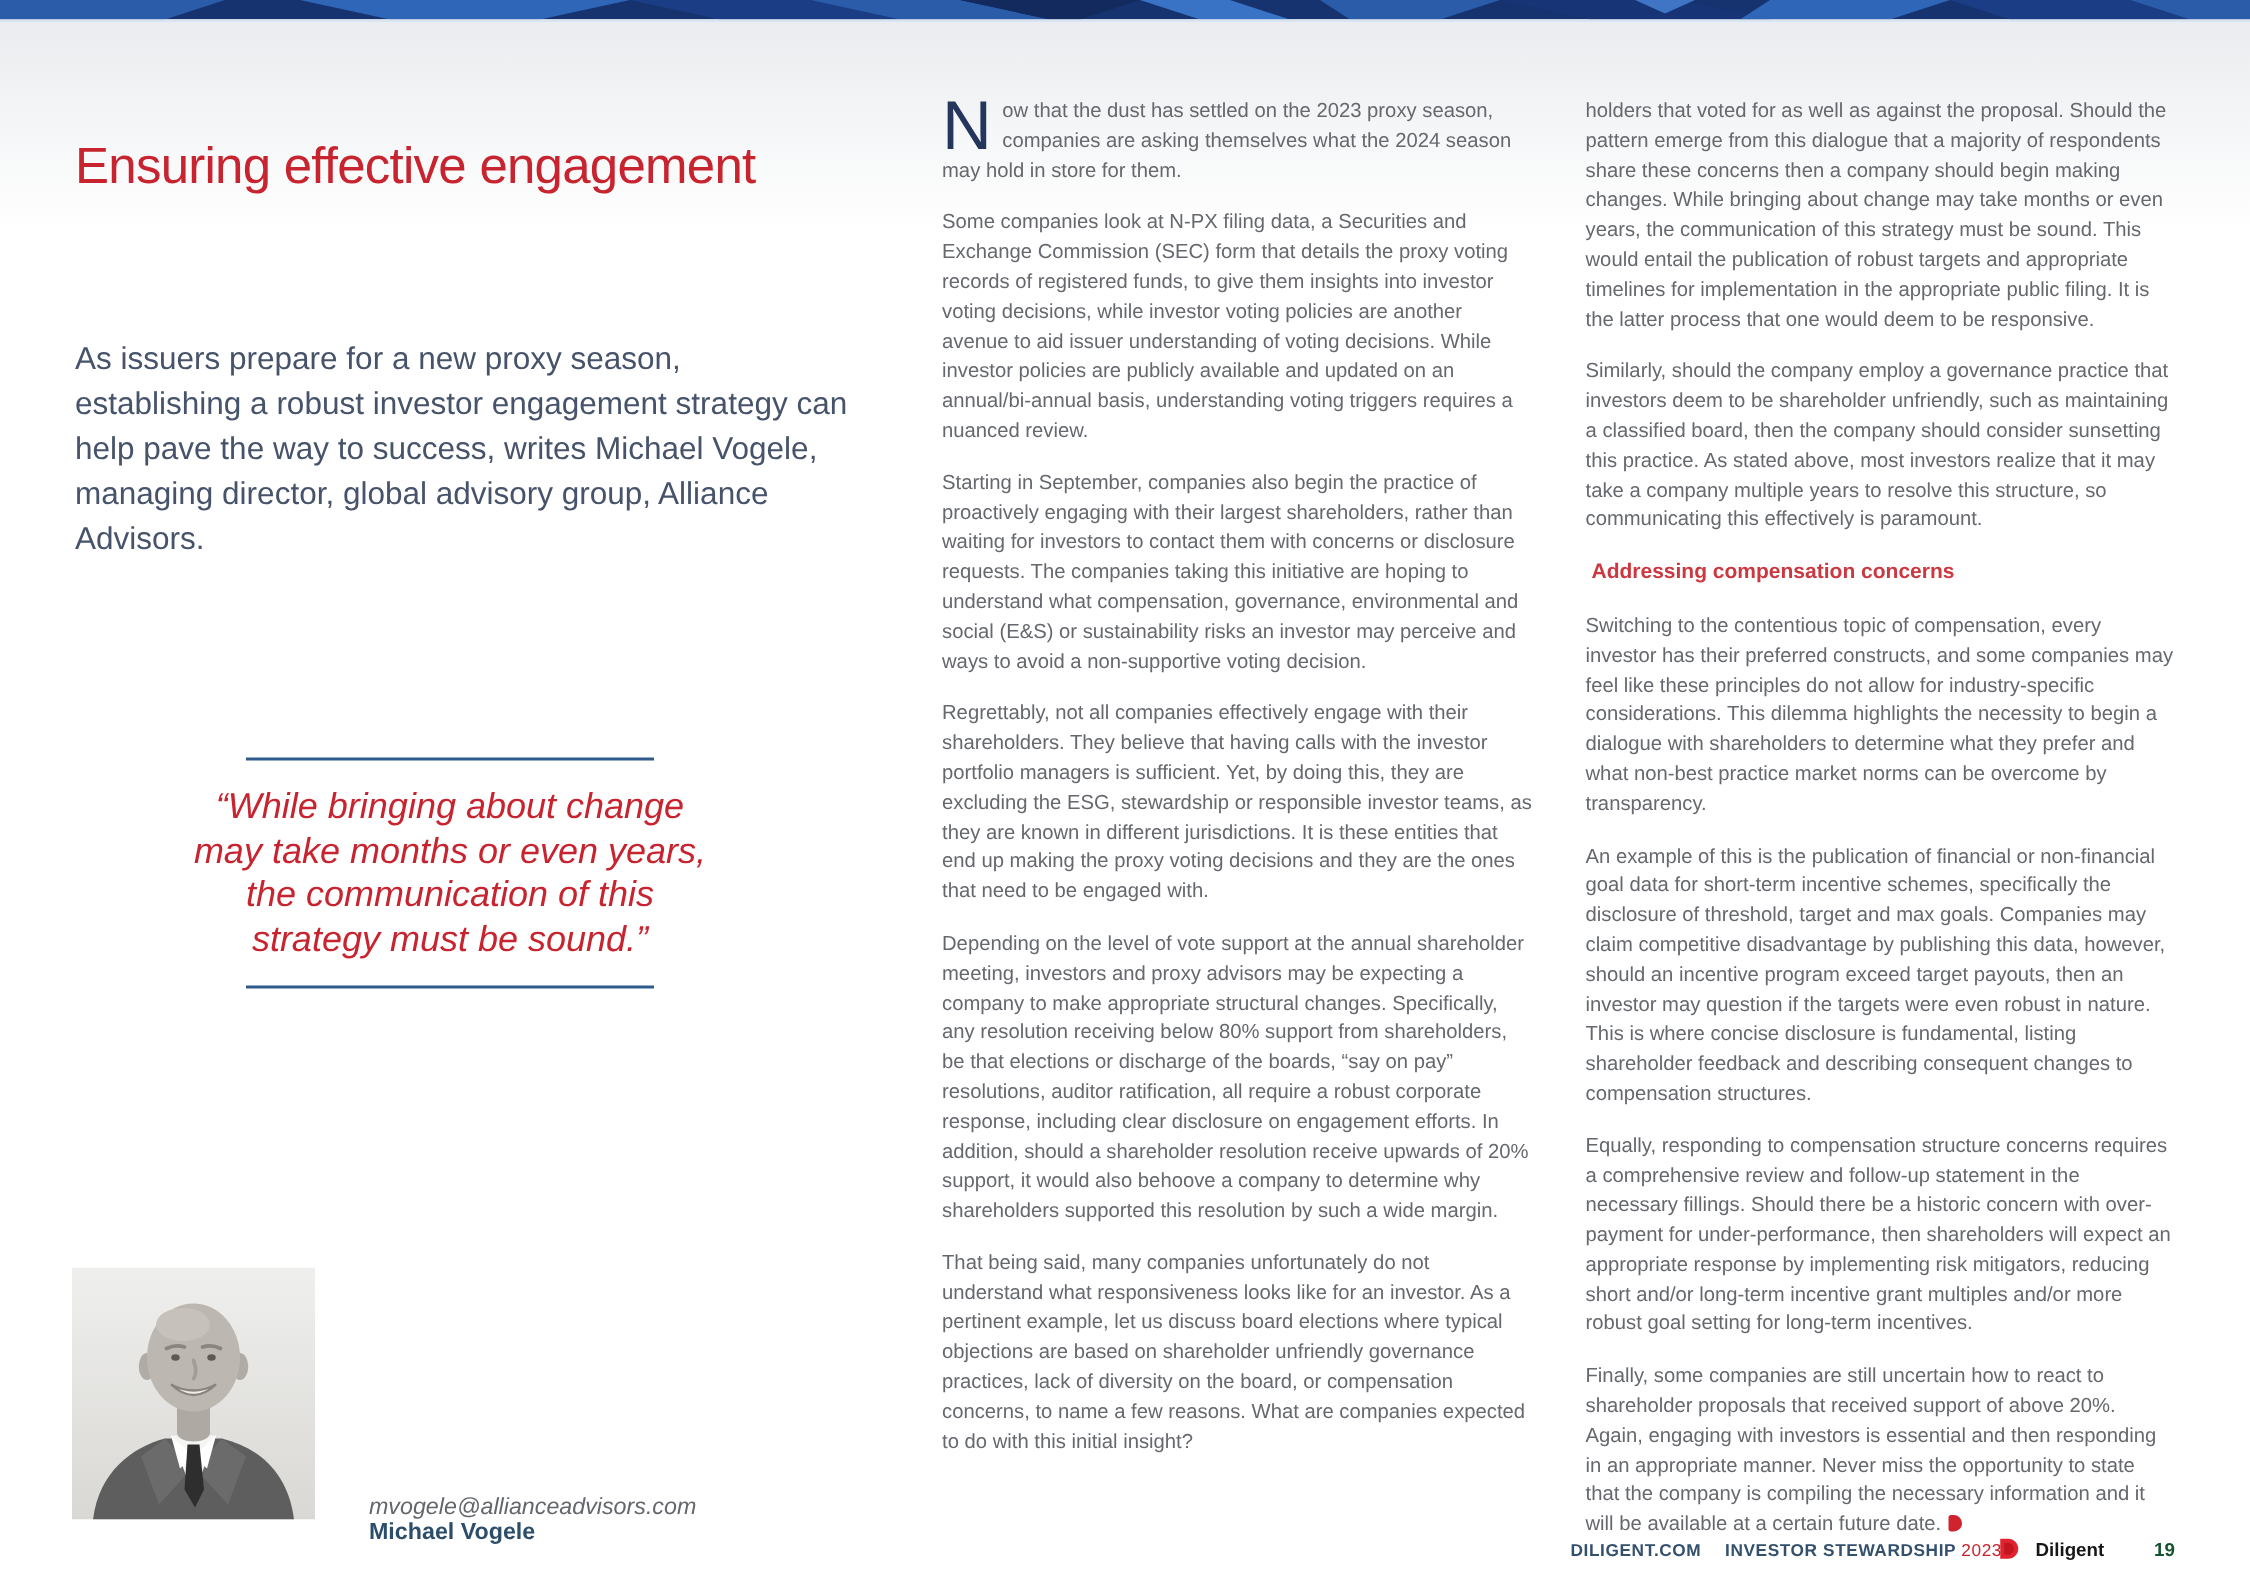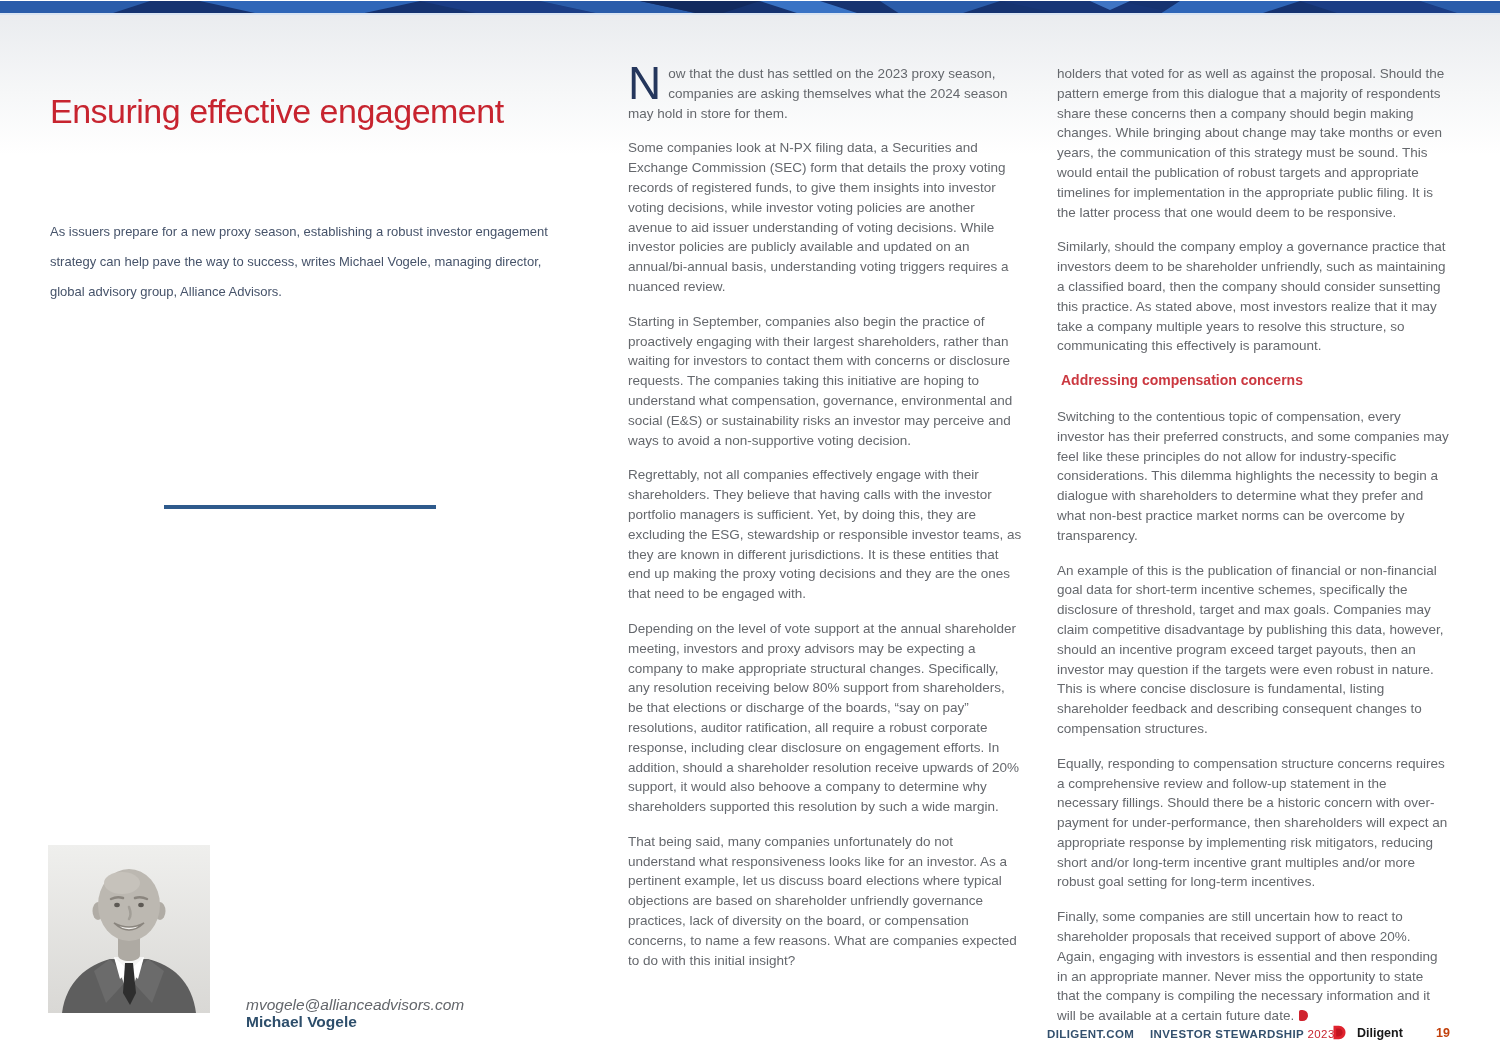--- a/index.html
+++ b/index.html
@@ -13,21 +13,21 @@
   .top-fade{position:absolute;top:15px;left:0;width:1500px;height:140px;
     background:linear-gradient(#eaecef, #f6f7f8 55%, #ffffff);}
 
   
   .page-title{
     position:absolute;left:50px;top:58px;width:470px;
     font-size:34px;line-height:61px;font-weight:500;color:#C7242F;letter-spacing:-0.5px;
   }
   .intro{
     position:absolute;left:50px;top:204px;width:520px;
-    font-size:13px;line-height:30px;color:#46536A;
+    font-size:21px;line-height:30px;color:#46536A;
   }
   .pull-quote-block{position:absolute;left:55px;top:505px;width:490px;text-align:center;}
   .quote-rule{width:272px;height:2px;background:#2E5A8C;margin:0 auto;}
   .pull-quote{
     margin:16px auto;max-width:360px;
     font-size:24px;line-height:29.5px;font-style:italic;font-weight:500;color:#C7242F;
   }
   .author-photo{position:absolute;left:48px;top:845px;width:162px;height:168px;}
   .author-photo svg{display:block;width:100%;height:100%;}
   .author-name{
@@ -56,21 +56,21 @@
     background:#D0232E;border-radius:2px 6px 6px 2px;
   }
 
   
   .footer{position:absolute;left:0;top:1024px;width:1500px;height:24px;font-size:11.5px;}
   .footer-site{position:absolute;left:1047px;top:4px;color:#33506D;font-weight:600;letter-spacing:0.4px;text-decoration:none;}
   .footer-pub{position:absolute;left:1150px;top:4px;color:#33506D;font-weight:600;letter-spacing:0.4px;}
   .footer-year{color:#C7242F;font-weight:400;margin-top:12px;}
   .footer-logo{position:absolute;left:1332px;top:1px;display:flex;align-items:center;gap:10px;}
   .footer-logo-text{font-size:12.5px;font-weight:bold;color:#171717;}
-  .footer-page{position:absolute;left:1436px;top:2px;color:#c2410c;font-weight:bold;font-size:12.5px;}
+  .footer-page{position:absolute;left:1436px;top:2px;color:#14532d;font-weight:bold;font-size:12.5px;}
 </style>
 </head>
 <body>
 
 <div class="page">
 
   <div class="top-band">
     <svg width="1500" height="13" viewBox="0 0 1500 13" preserveAspectRatio="none">
       <rect x="0" y="0" width="1500" height="13" fill="#163370"></rect>
       <polygon points="0,0 150,0 110,13 0,13" fill="#2a5caa"></polygon>
@@ -90,20 +90,21 @@
   </div>
   <div class="top-band-underline"></div>
   <div class="top-fade"></div>
 
   <h1 class="page-title">Ensuring effective engagement</h1>
 
   <p class="intro">As issuers prepare for a new proxy season, establishing a robust investor engagement strategy can help pave the way to success, writes Michael Vogele, managing director, global advisory group, Alliance Advisors.</p>
 
   <div class="pull-quote-block">
     <div class="quote-rule"></div>
+    <div class="pull-quote">“While bringing about change may take months or even years, the communication of this strategy must be sound.”</div>
     <div class="quote-rule"></div>
   </div>
 
   <div class="author-photo">
     <svg viewBox="0 0 162 168">
       <defs>
         <linearGradient id="phbg" x1="0" y1="0" x2="0" y2="1">
           <stop offset="0" stop-color="#efefed"></stop>
           <stop offset="1" stop-color="#d9d8d5"></stop>
         </linearGradient>

